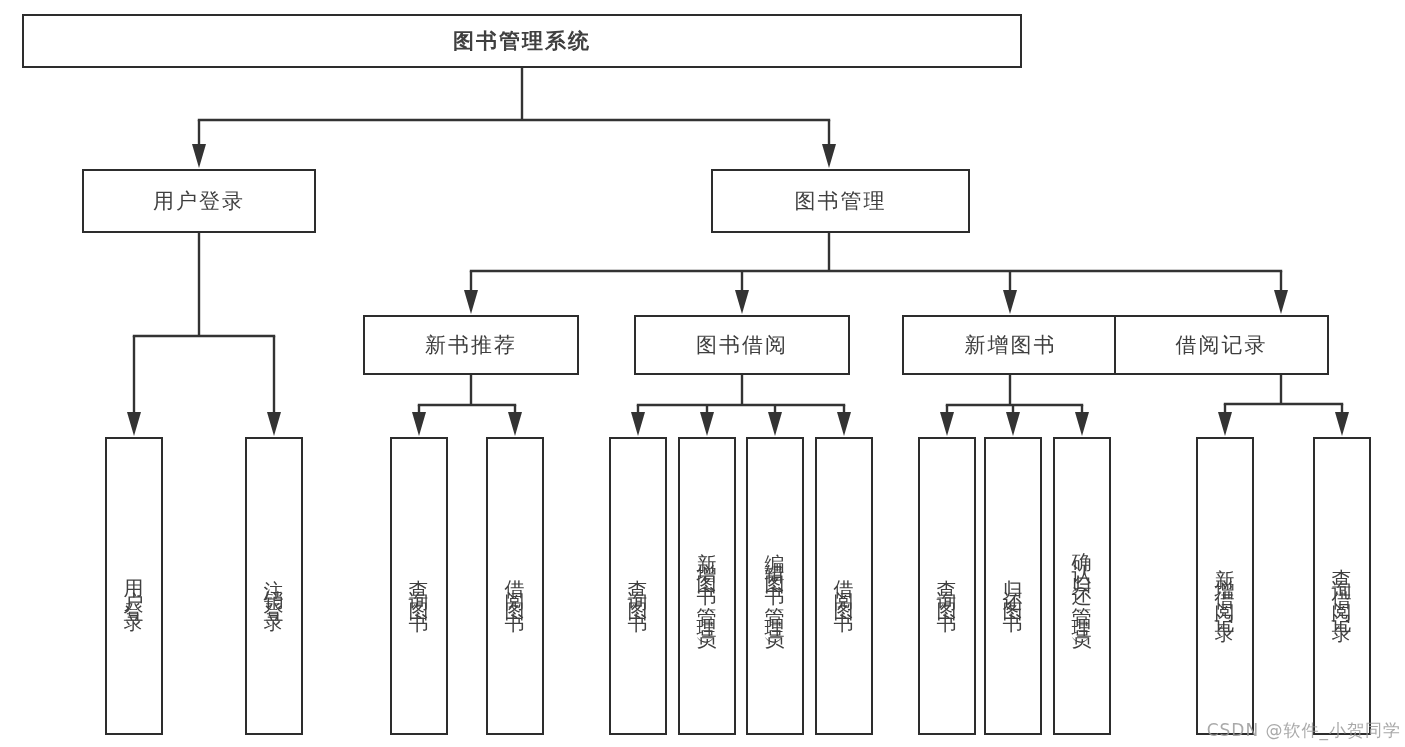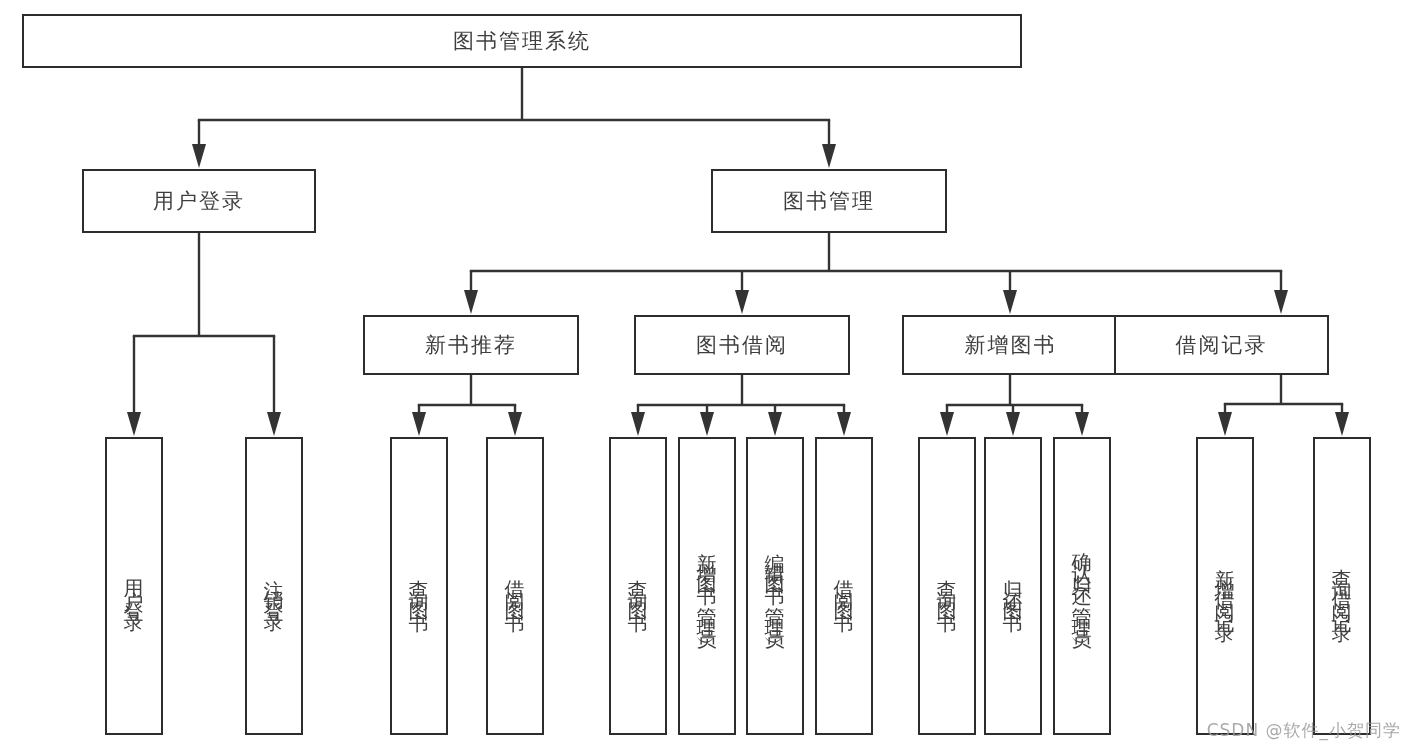--- a/index.html
+++ b/index.html
@@ -25,21 +25,21 @@
     background:var(--bg);
     color:var(--text);
     display:flex;align-items:center;justify-content:center;
     z-index:2;
   }
   .hbox{
     font-size:21px;
     letter-spacing:2px;
     white-space:nowrap;
   }
-  .root{font-size:21px;}
+  .root{font-size:21px;font-weight:bold;}
   .leaf{
     writing-mode:vertical-rl;
     text-orientation:mixed;
     font-size:20px;
     letter-spacing:11px;
     line-height:1;
   }
   .leaf span{display:block;}
   .watermark{
     position:absolute;
@@ -112,21 +112,21 @@
       <polygon points="1335,412 1349,412 1342,436" fill="var(--line)"></polygon>
     </svg>
 
   <div class="box hbox root" style="left:22px;top:14px;width:1000px;height:54px;">
     <span>图书管理系统</span>
   </div>
 
   <div class="box hbox" style="left:82px;top:169px;width:234px;height:64px;">
     <span>用户登录</span>
   </div>
-  <div class="box hbox" style="left:711px;top:169px;width:236px;height:64px;">
+  <div class="box hbox" style="left:711px;top:169px;width:259px;height:64px;">
     <span>图书管理</span>
   </div>
 
   <div class="box hbox" style="left:363px;top:315px;width:216px;height:60px;">
     <span>新书推荐</span>
   </div>
   <div class="box hbox" style="left:634px;top:315px;width:216px;height:60px;">
     <span>图书借阅</span>
   </div>
   <div class="box hbox" style="left:902px;top:315px;width:217px;height:60px;">

